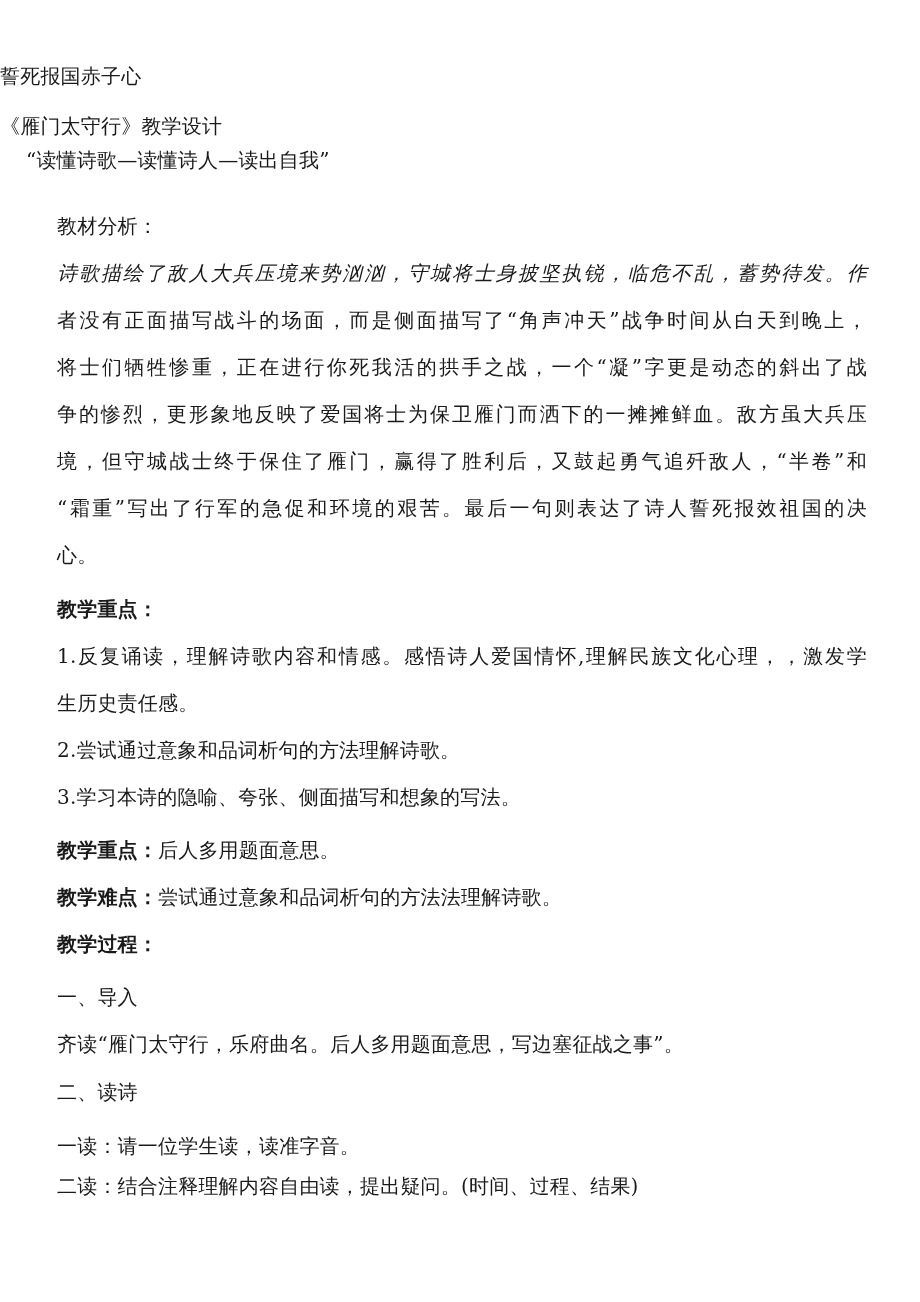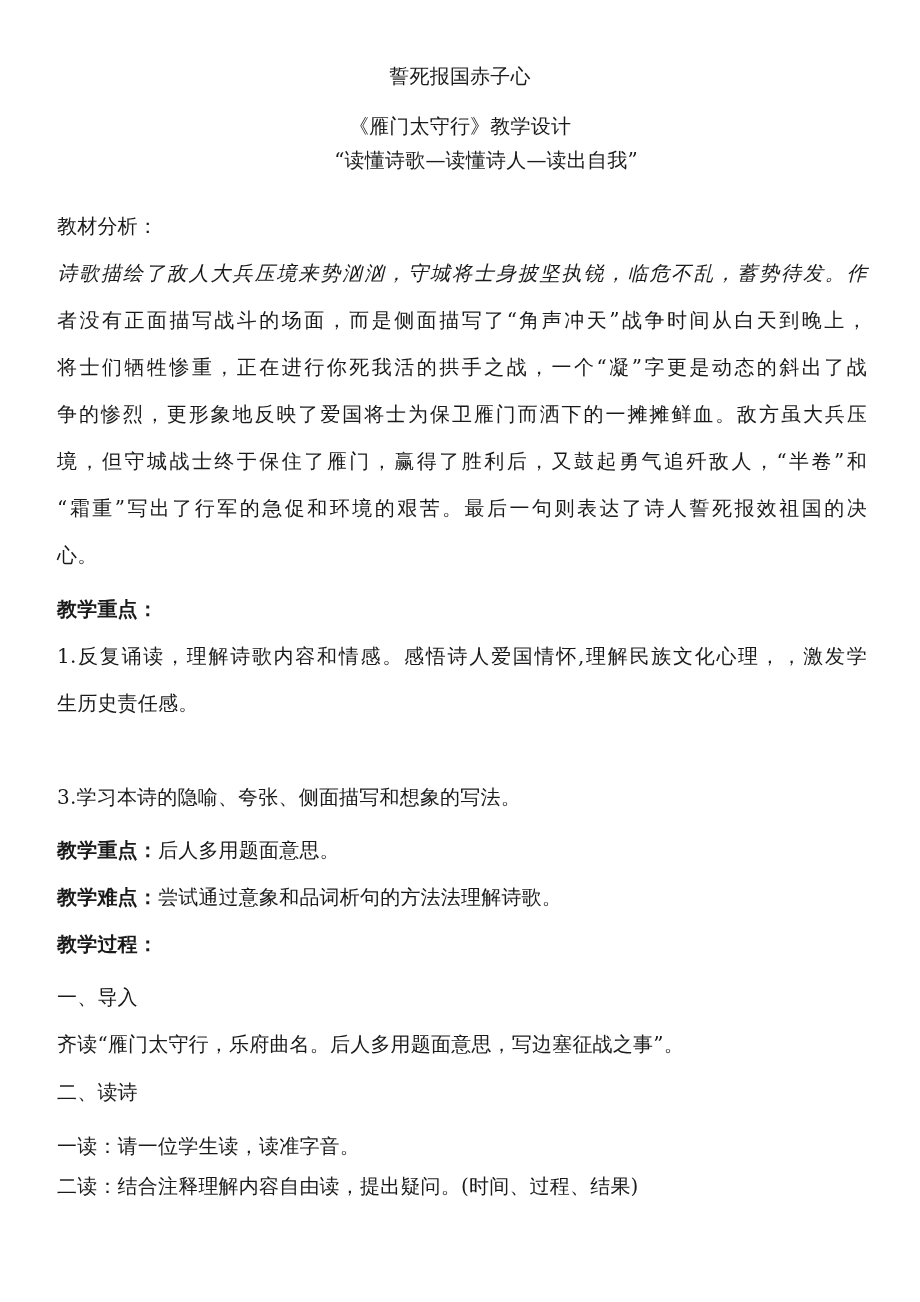--- a/index.html
+++ b/index.html
@@ -7,21 +7,21 @@
     width: 920px; height: 1302px; overflow: hidden;
     font-family: "DejaVu Serif", "Liberation Serif", serif;
     color: #1a1a1a;
   }
   .page { position: relative; width: 920px; height: 1302px; }
   .line {
     position: absolute; left: 57px; width: 810px;
     font-size: 20px; line-height: 24px; white-space: nowrap;
     letter-spacing: 0.2px;
   }
-  .center { left: 0; width: 920px; text-align: center; }
+  .center { left: 0; width: 920px; }
   .bold { font-weight: bold; font-family: "DejaVu Sans", "Liberation Sans", sans-serif; }
   .just { text-align: justify; text-align-last: justify; }
 </style>
 </head>
 <body>
 
 <div class="page">
   <div class="line center" style="top:64px;">誓死报国赤子心</div>
   <div class="line center" style="top:114px;">《雁门太守行》教学设计</div>
   <div class="line center" style="top:148px;margin-left:26px;">“读懂诗歌—读懂诗人—读出自我”</div>
@@ -31,20 +31,21 @@
   <div class="line just" style="top:308px;">者没有正面描写战斗的场面，而是侧面描写了“角声冲天”战争时间从白天到晚上，</div>
   <div class="line just" style="top:355px;">将士们牺牲惨重，正在进行你死我活的拱手之战，一个“凝”字更是动态的斜出了战</div>
   <div class="line just" style="top:402px;">争的惨烈，更形象地反映了爱国将士为保卫雁门而洒下的一摊摊鲜血。敌方虽大兵压</div>
   <div class="line just" style="top:449px;">境，但守城战士终于保住了雁门，赢得了胜利后，又鼓起勇气追歼敌人，“半卷”和</div>
   <div class="line just" style="top:496px;">“霜重”写出了行军的急促和环境的艰苦。最后一句则表达了诗人誓死报效祖国的决</div>
   <div class="line" style="top:543px;">心。</div>
 
   <div class="line bold" style="top:597px;">教学重点：</div>
   <div class="line just" style="top:644px;">1.反复诵读，理解诗歌内容和情感。感悟诗人爱国情怀,理解民族文化心理，，激发学</div>
   <div class="line" style="top:691px;">生历史责任感。</div>
+  <div class="line" style="top:738px;">2.尝试通过意象和品词析句的方法理解诗歌。</div>
   <div class="line" style="top:785px;">3.学习本诗的隐喻、夸张、侧面描写和想象的写法。</div>
 
   <div class="line" style="top:838px;">
     <span class="bold">教学重点：</span><span>后人多用题面意思。</span>
   </div>
   <div class="line bold" style="top:932px;">教学过程：</div>
 
   <div class="line" style="top:885px;">
     <span class="bold">教学难点：</span><span>尝试通过意象和品词析句的方法法理解诗歌。</span>
   </div>

